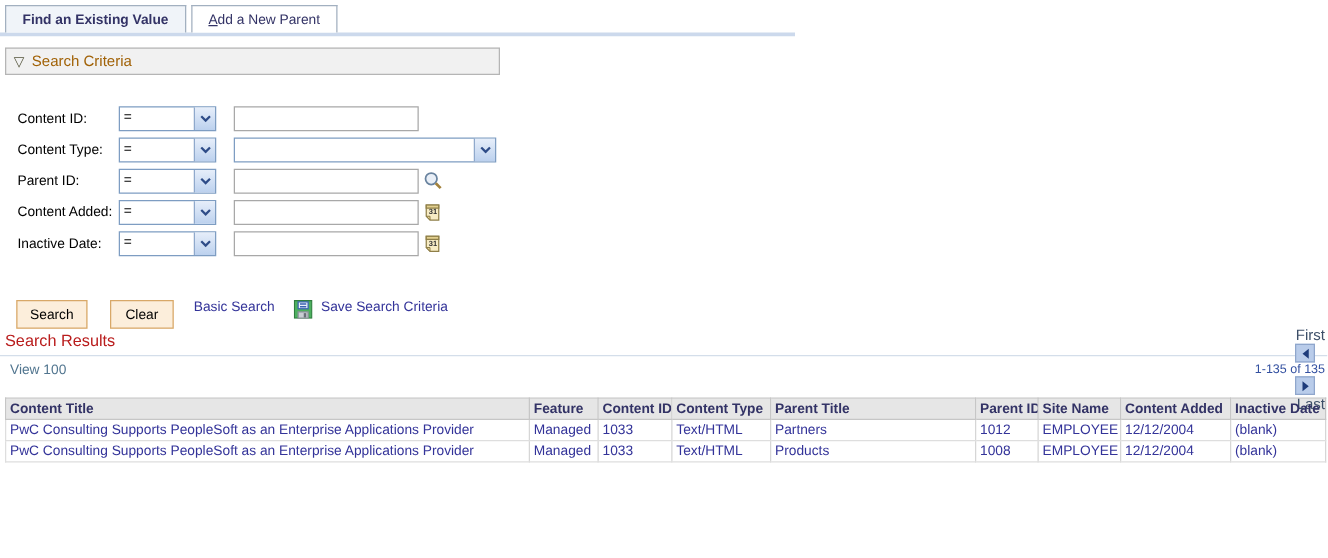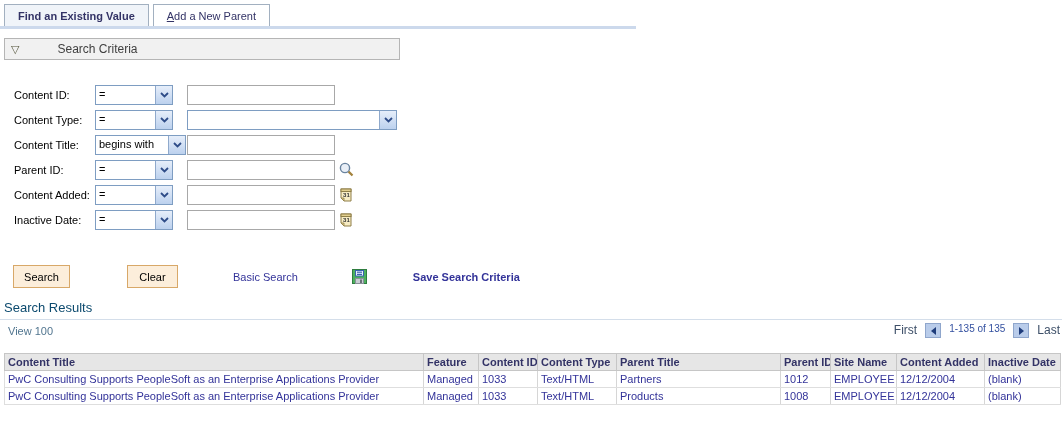--- a/index.html
+++ b/index.html
@@ -10,56 +10,56 @@
   .tabbar { margin-top: 4px; padding-left: 4px; border-bottom: 3px solid #CCD9EC; width: 636px; }
   .tab { display: inline-block; padding: 5px 13px 4px 13px; border: 1px solid #A2B0C0;
     border-bottom: none; color: #333366; background: #fff; margin-right: 4px; cursor: pointer; }
   .tab.active { background: #F0F4F9; font-weight: bold; }
   .tab .uk { text-decoration: underline; }
 
   
   .groupbox { margin: 9px 0 0 4px; width: 396px; height: 22px; background: #F1F1F1;
     border: 1px solid #B5B5B5; display: flex; align-items: center; padding-left: 6px; }
   .groupbox .tri { color: #55553C; font-size: 11px; margin-right: 6px; cursor: pointer; }
-  .groupbox .gtitle { color: #404040; font-size: 12px; margin-left: 32px; }
+  .groupbox .gtitle { color: #a16207; font-size: 12px; }
 
   
   .form { margin: 22px 0 0 14px; }
   .frow { display: flex; align-items: center; height: 25px; }
   .flabel { width: 81px; color: #000; }
   .op-slot { width: 92px; }
   .pselect { display: inline-flex; align-items: stretch; height: 20px; background: #fff;
     border: 1px solid #7E9DC2; cursor: pointer; }
   .op-sel { width: 78px; }
   .op-sel.wide { width: 91px; }
   .val-sel { width: 210px; }
   .psel-text { flex: 1; padding: 2px 3px 0 3px; white-space: nowrap; overflow: hidden; }
   .psel-btn { width: 17px; background: linear-gradient(#E6EEFA, #BCD1EE); border-left: 1px solid #8FA9CC;
     display: flex; align-items: center; justify-content: center; }
   .ptext { width: 148px; height: 20px; border: 1px solid #A8A8A8; padding: 0 3px;
     font-family: inherit; font-size: 11px; }
   .ficon { margin-left: 3px; display: inline-flex; align-items: center; cursor: pointer; }
 
   
-  .actions { margin: 33px 0 0 13px; display: flex; align-items: center; gap: 39px; }
+  .actions { margin: 33px 0 0 13px; display: flex; align-items: flex-start; }
   .pbtn { background: #FCEEDB; border: 1px solid #D8A868; font-family: inherit; font-size: 11px;
     color: #000; height: 23px; cursor: pointer; }
   .pbtn.search { width: 57px; margin-right: 18px; }
   .pbtn.clear { width: 51px; }
   a.plink { color: #333399; text-decoration: none; cursor: pointer; }
   .basic { margin-left: 16px; }
   .saveicon { margin-left: 15px; display: inline-flex; align-items: center; cursor: pointer; }
-  .savelink { margin-left: 7px; font-weight: bold; }
-
-  
-  .res-title { margin: 12px 0 0 4px; font-size: 13px; color: #0c4a6e; }
+  .savelink { margin-left: 7px; }
+
+  
+  .res-title { margin: 2px 0 0 4px; font-size: 13px; color: #b91c1c; }
   .navbar { margin: 4px 0 12px 0; border-top: 1px solid #D4DEEA; height: 22px;
     display: flex; align-items: center; padding: 0 2px 0 8px; }
   .viewall { color: #51758F; font-size: 11px; text-decoration: none; cursor: pointer; }
-  .pgright { margin-left: auto; display: flex; align-items: flex-start; }
+  .pgright { margin-left: auto; display: flex; align-items: flex-end; flex-direction: column; }
   .pgword { color: #3D4F68; font-size: 12px; cursor: pointer; }
   .pgbtn { width: 16px; height: 15px; background: #B9CCEA; border: 1px solid #8FA6CC;
     display: inline-flex; align-items: center; justify-content: center; margin: 0 8px; cursor: pointer; }
   .tri-l { width: 0; height: 0; border-top: 4px solid transparent; border-bottom: 4px solid transparent;
     border-right: 5px solid #1E3C7B; }
   .tri-r { width: 0; height: 0; border-top: 4px solid transparent; border-bottom: 4px solid transparent;
     border-left: 5px solid #1E3C7B; }
   .pgrange { color: #3350A0; font-size: 10px; }
 
   
@@ -111,32 +111,20 @@
     <span class="pselect val-sel">
       <span class="psel-text"></span>
       <span class="psel-btn">
           <svg width="9" height="6">
             <path d="M1 1 L4.5 4.5 L8 1" stroke="#2E4C88" stroke-width="1.8" fill="none"></path>
           </svg>
         </span>
     </span>
   </div>
 
-  <div class="frow">
-    <span class="flabel">Content Title:</span>
-    <span class="op-slot"><span class="pselect op-sel wide">
-      <span class="psel-text">begins with</span>
-      <span class="psel-btn">
-            <svg width="9" height="6">
-              <path d="M1 1 L4.5 4.5 L8 1" stroke="#2E4C88" stroke-width="1.8" fill="none"></path>
-            </svg>
-          </span>
-    </span></span>
-    <input class="ptext" value="" style="">
-  </div>
 
   <div class="frow">
     <span class="flabel">Parent ID:</span>
     <span class="op-slot"><span class="pselect op-sel">
       <span class="psel-text">=</span>
       <span class="psel-btn">
             <svg width="9" height="6">
               <path d="M1 1 L4.5 4.5 L8 1" stroke="#2E4C88" stroke-width="1.8" fill="none"></path>
             </svg>
           </span>

